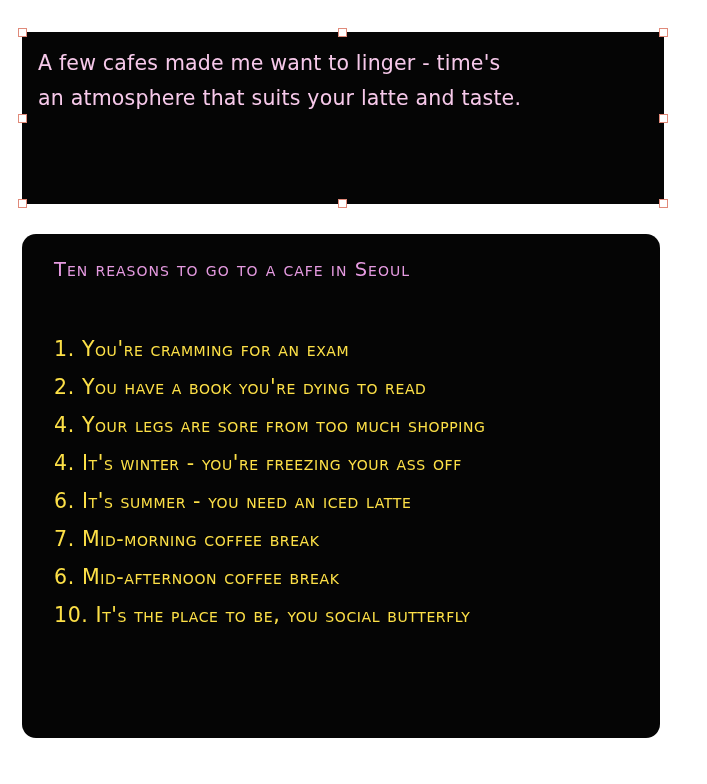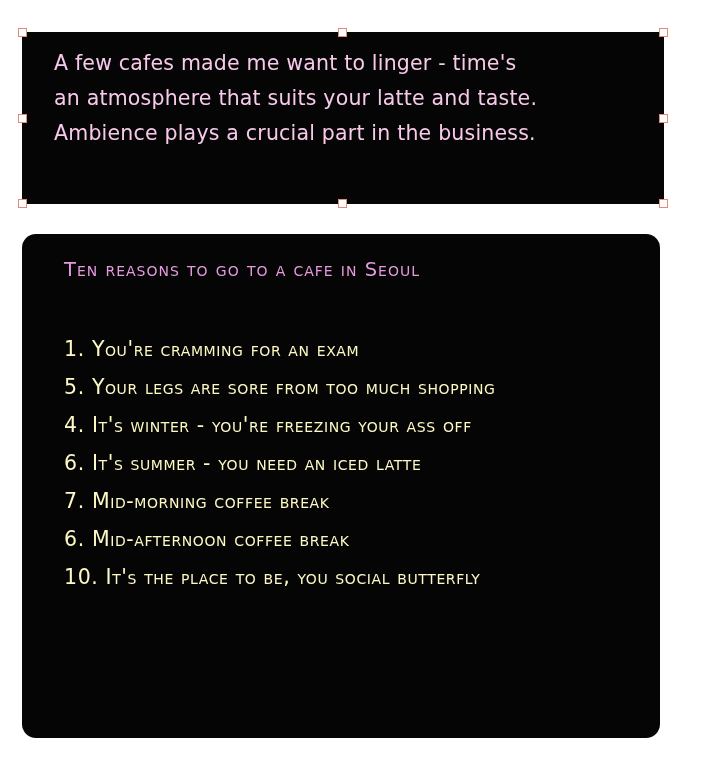--- a/index.html
+++ b/index.html
@@ -24,21 +24,21 @@
     height: 180px;
   }
   #quote-box {
     position: absolute;
     left: 4px;
     top: 4px;
     right: 4px;
     bottom: 4px;
     background: #050505;
     box-sizing: border-box;
-    padding: 14px 16px 10px 32px;
+    padding: 14px 16px 10px 16px;
     overflow: hidden;
   }
   .quote-line {
     color: #f7c9ea;
     font-family: "DejaVu Sans", sans-serif;
     font-size: 20.5px;
     line-height: 35px;
     white-space: nowrap;
     letter-spacing: 0.2px;
   }
@@ -64,63 +64,63 @@
   
   #list-panel {
     position: absolute;
     left: 22px;
     top: 234px;
     width: 638px;
     height: 504px;
     background: #050505;
     border-radius: 14px;
     box-sizing: border-box;
-    padding: 22px 42px;
+    padding: 22px 32px;
     overflow: hidden;
   }
   #list-title {
     color: #e59ae0;
     font-size: 19.5px;
     letter-spacing: 1px;
     font-variant: small-caps;
     text-transform: none;
     line-height: 28px;
     margin-bottom: 46px;
     white-space: nowrap;
   }
   .list-row {
-    color: #fef9c3;
+    color: #fde047;
     font-size: 20.5px;
     letter-spacing: 0.6px;
     line-height: 38px;
     font-variant: small-caps;
     white-space: nowrap;
   }
 </style>
 </head>
 <body>
 
 <div id="quote-wrapper">
   <div id="quote-box">
     <div class="quote-line">A few cafes made me want to linger - time's</div>
     <div class="quote-line">an atmosphere that suits your latte and taste.</div>
-    <div class="quote-line">Ambience plays a crucial part in the business.</div>
   </div>
   <div class="handle h-tl"></div>
   <div class="handle h-tc"></div>
   <div class="handle h-tr"></div>
   <div class="handle h-ml"></div>
   <div class="handle h-mr"></div>
   <div class="handle h-bl"></div>
   <div class="handle h-bc"></div>
   <div class="handle h-br"></div>
 </div>
 
 <div id="list-panel">
   <div id="list-title">Ten reasons to go to a cafe in Seoul</div>
   <div class="list-row">1. You're cramming for an exam</div>
-  <div class="list-row">5. Your legs are sore from too much shopping</div>
+  <div class="list-row">2. You have a book you're dying to read</div>
+  <div class="list-row">4. Your legs are sore from too much shopping</div>
   <div class="list-row">4. It's winter - you're freezing your ass off</div>
   <div class="list-row">6. It's summer - you need an iced latte</div>
   <div class="list-row">7. Mid-morning coffee break</div>
   <div class="list-row">6. Mid-afternoon coffee break</div>
   <div class="list-row">10. It's the place to be, you social butterfly</div>
 </div>
 
 </body></html>

